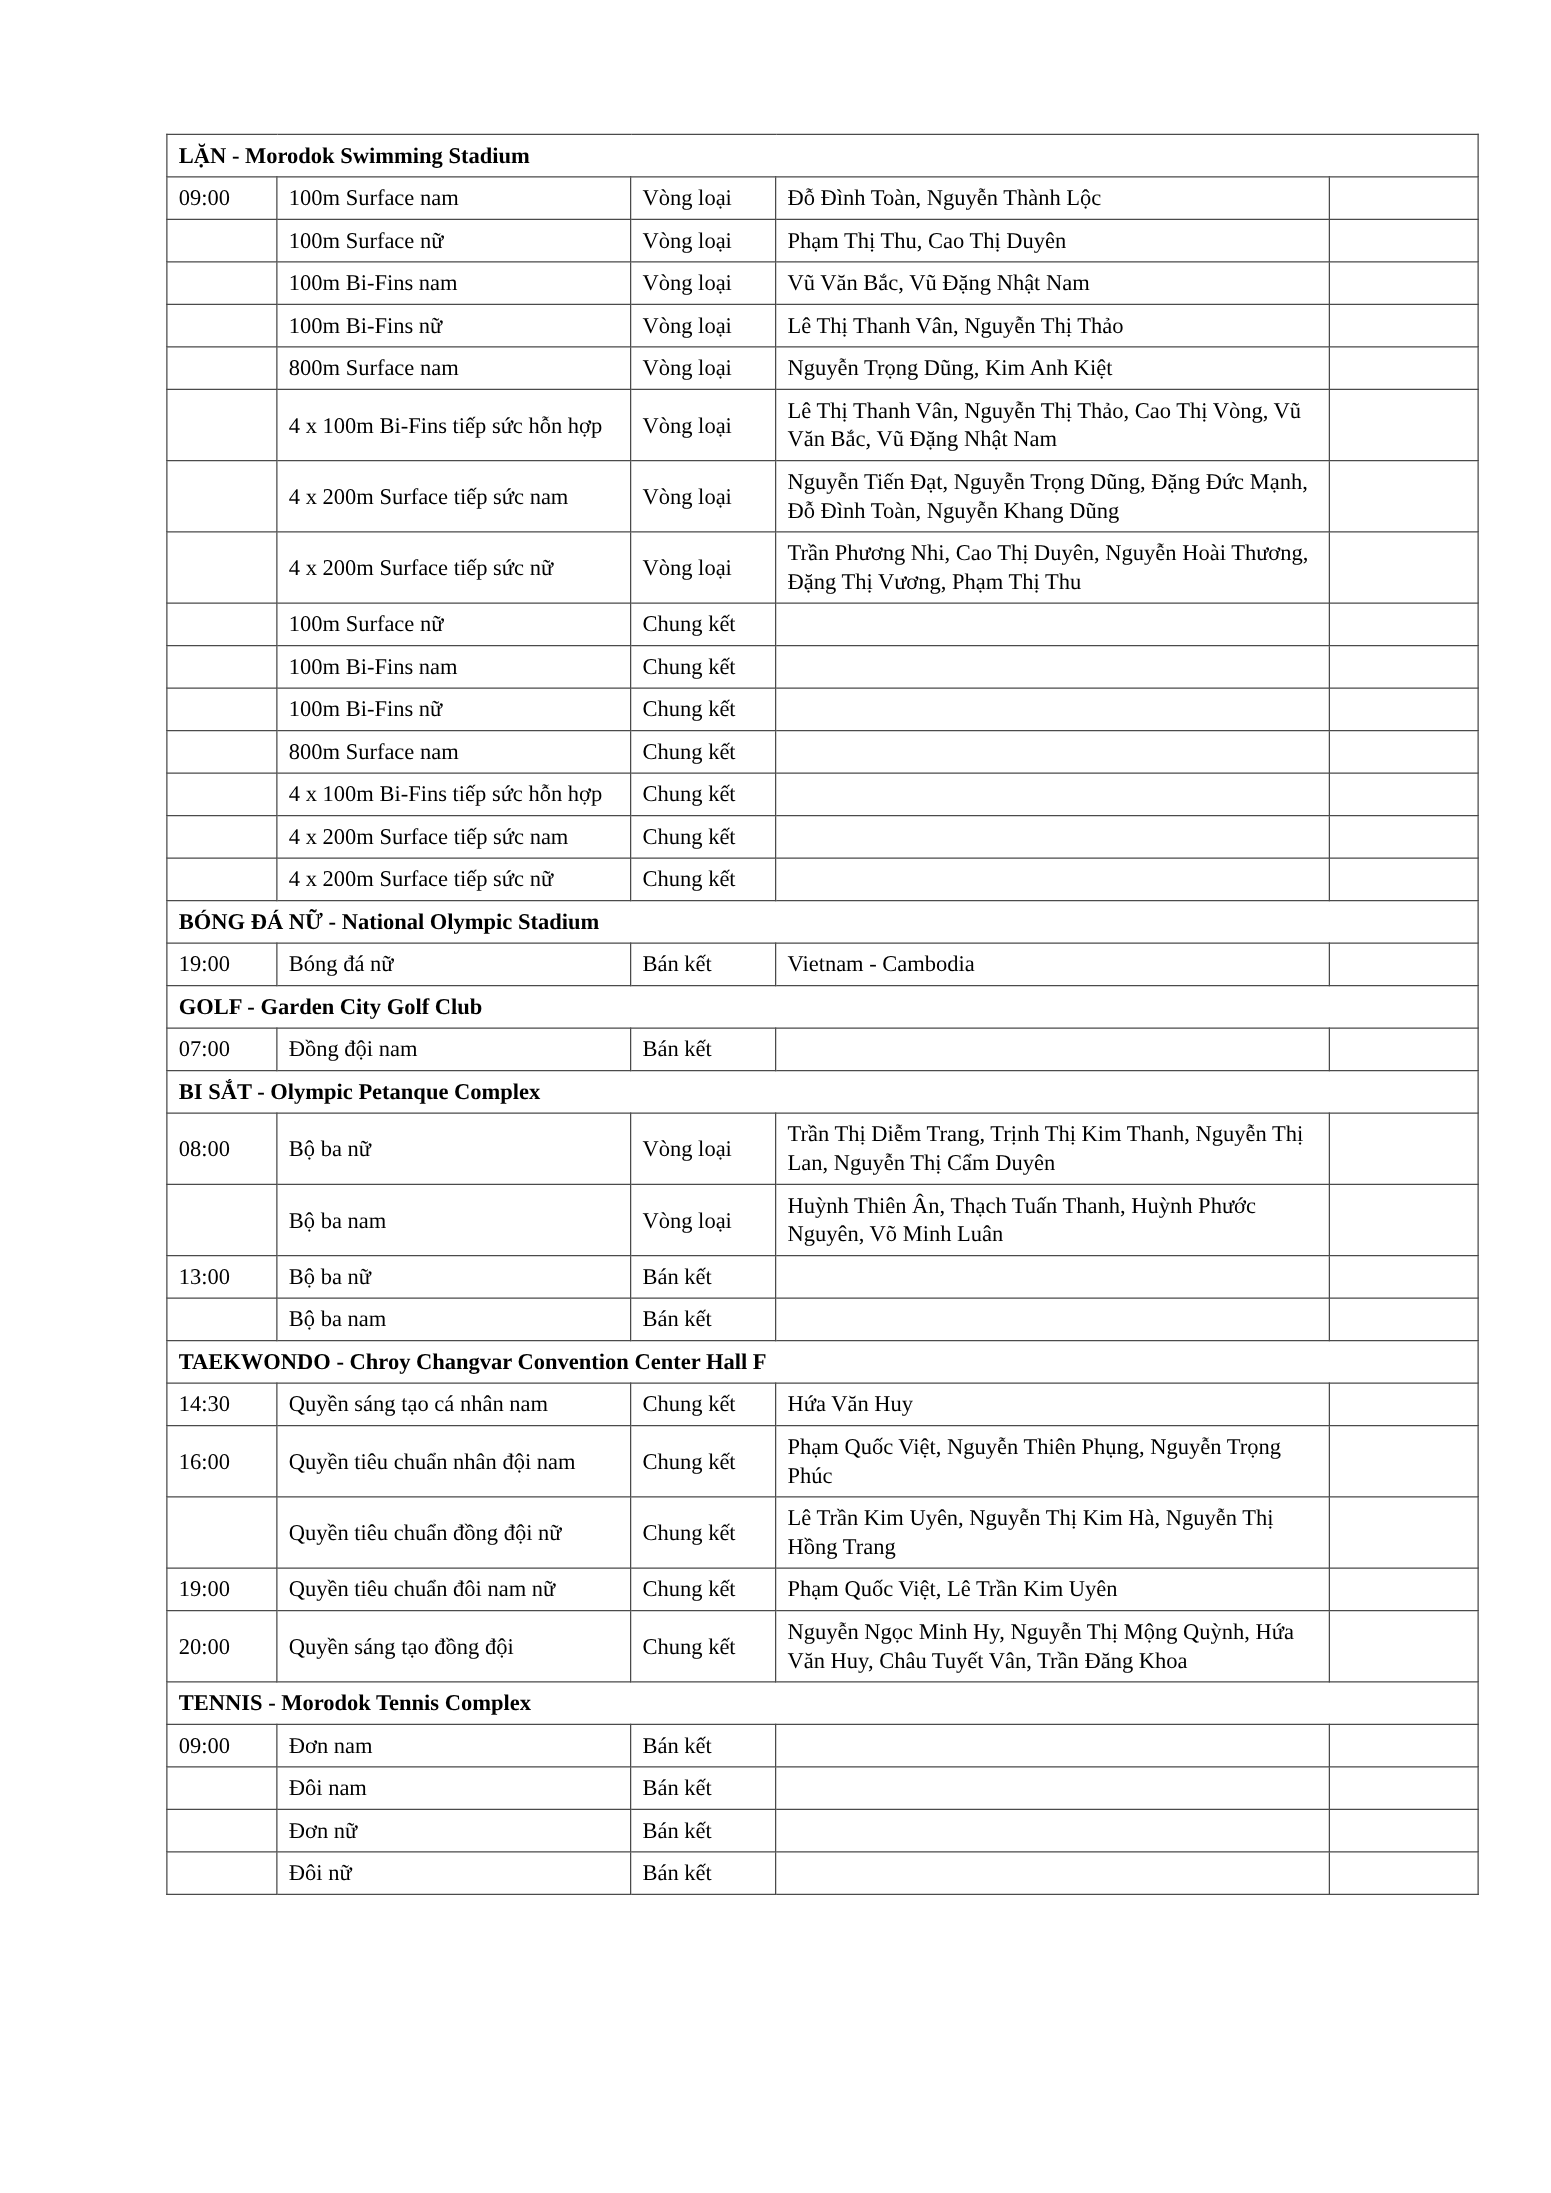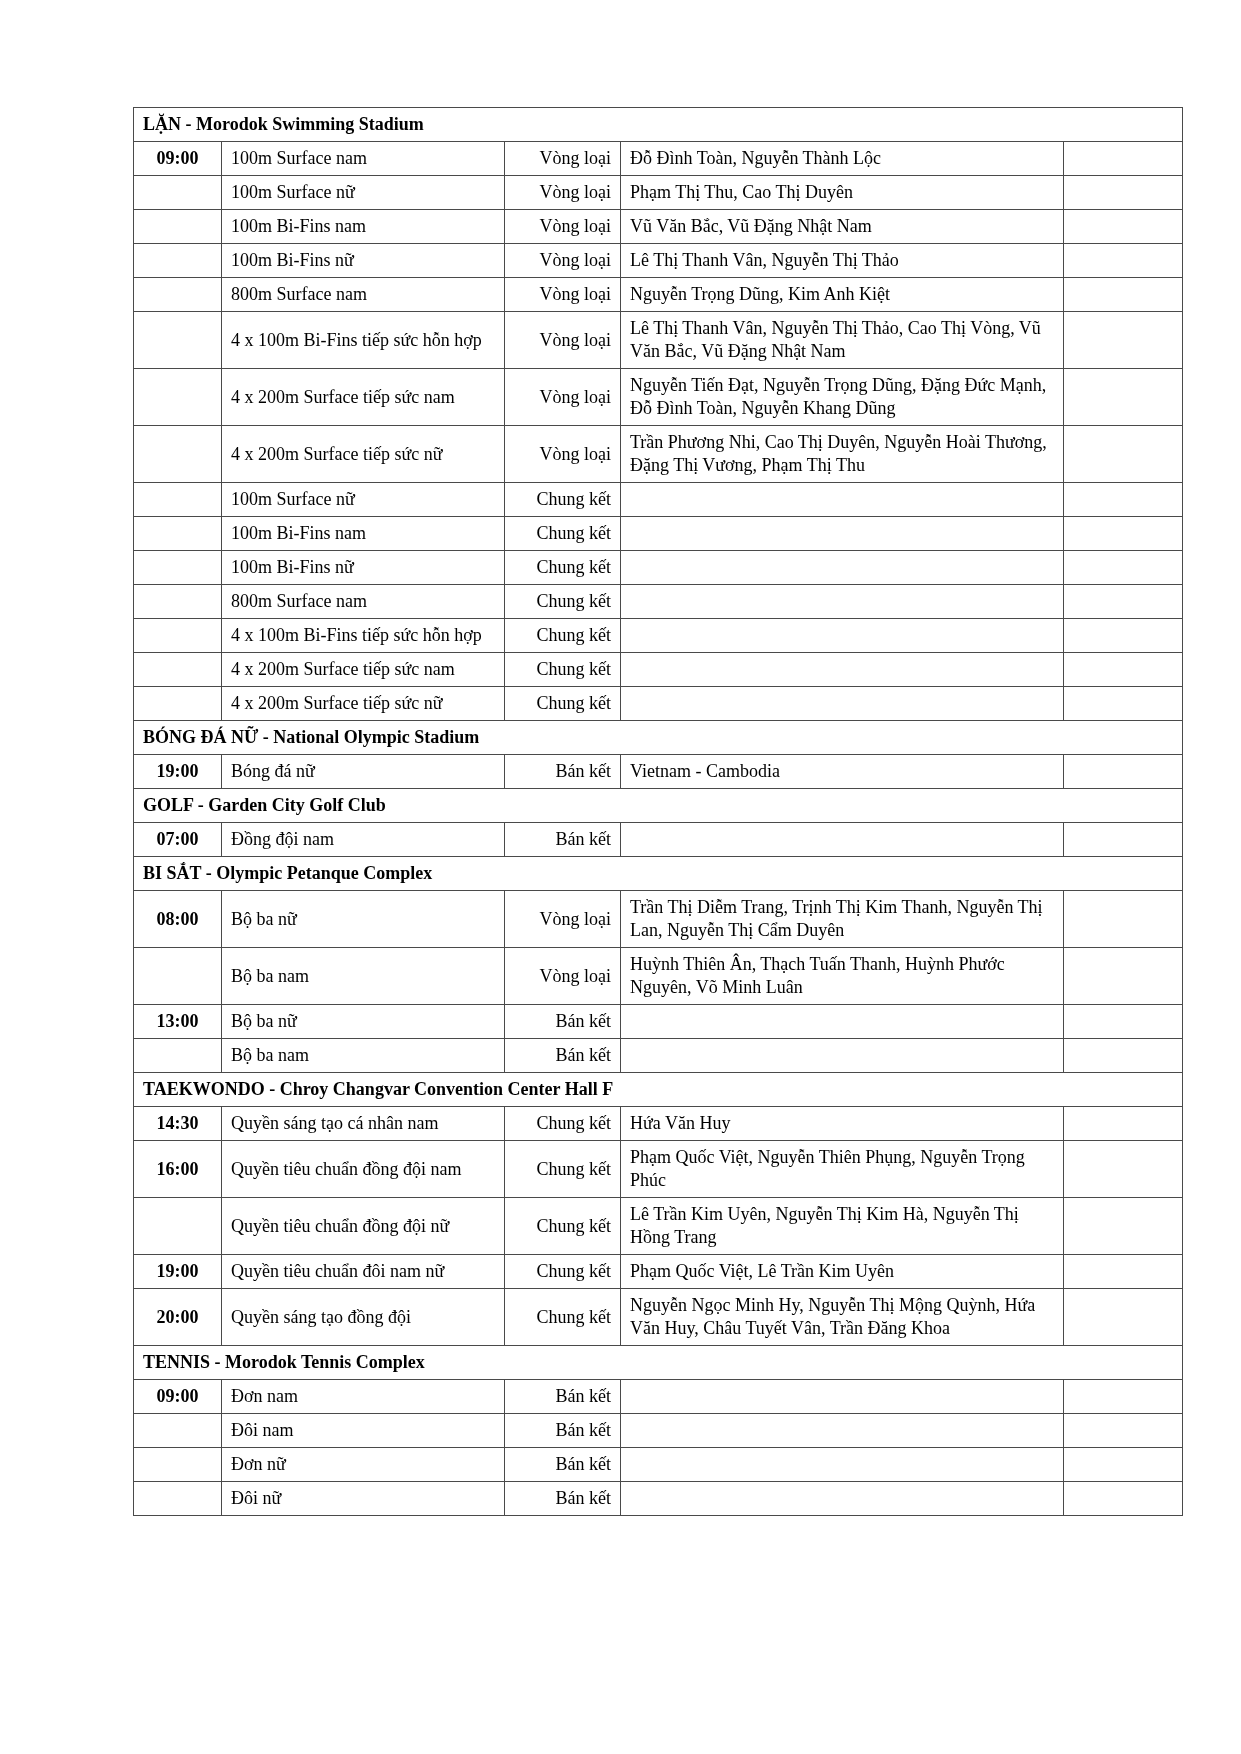--- a/index.html
+++ b/index.html
@@ -27,23 +27,23 @@
     line-height: 23px;
     padding: 5px 9px;
     vertical-align: middle;
     overflow: hidden;
   }
   td.section-cell {
     font-weight: bold;
     padding: 5px 9px 5px 11px;
     font-size: 18px;
   }
-  td.c-time  { text-align: center; padding: 5px 2px; font-weight: bold; }
+  td.c-time  { padding: 5px 2px; }
   td.c-event { text-align: left; padding: 5px 23px 5px 11px; }
-  td.c-round { text-align: right; padding: 5px 4px; }
+  td.c-round { text-align: left; padding: 5px 4px; }
   td.c-part  { text-align: left; }
   td.c-note  { }
 </style>
 </head>
 <body>
 
 <div class="page">
   <table class="schedule">
     <colgroup>
       <col style="width:88px">
@@ -245,21 +245,21 @@
   <tr class="event-row">
     <td class="c-time">14:30</td>
     <td class="c-event">Quyền sáng tạo cá nhân nam</td>
     <td class="c-round">Chung kết</td>
     <td class="c-part">Hứa Văn Huy</td>
     <td class="c-note"></td>
   </tr>
 
   <tr class="event-row">
     <td class="c-time">16:00</td>
-    <td class="c-event">Quyền tiêu chuẩn đồng đội nam</td>
+    <td class="c-event">Quyền tiêu chuẩn nhân đội nam</td>
     <td class="c-round">Chung kết</td>
     <td class="c-part">Phạm Quốc Việt, Nguyễn Thiên Phụng, Nguyễn Trọng Phúc</td>
     <td class="c-note"></td>
   </tr>
 
   <tr class="event-row">
     <td class="c-time"></td>
     <td class="c-event">Quyền tiêu chuẩn đồng đội nữ</td>
     <td class="c-round">Chung kết</td>
     <td class="c-part">Lê Trần Kim Uyên, Nguyễn Thị Kim Hà, Nguyễn Thị Hồng Trang</td>

